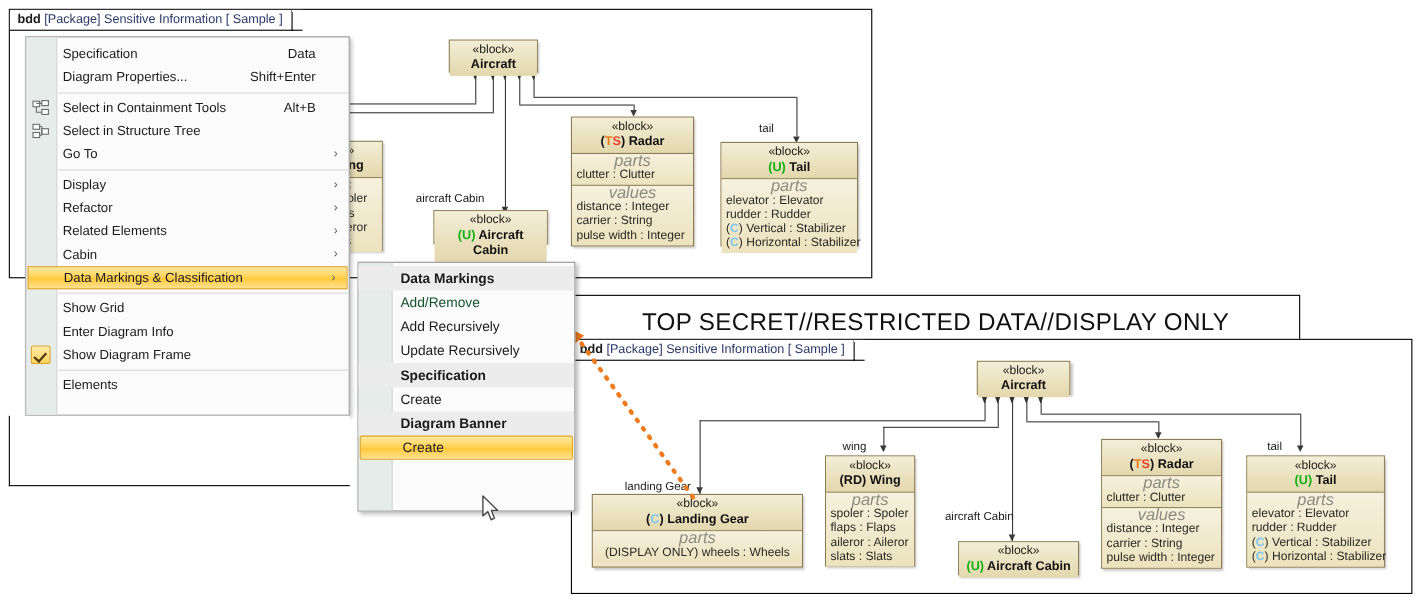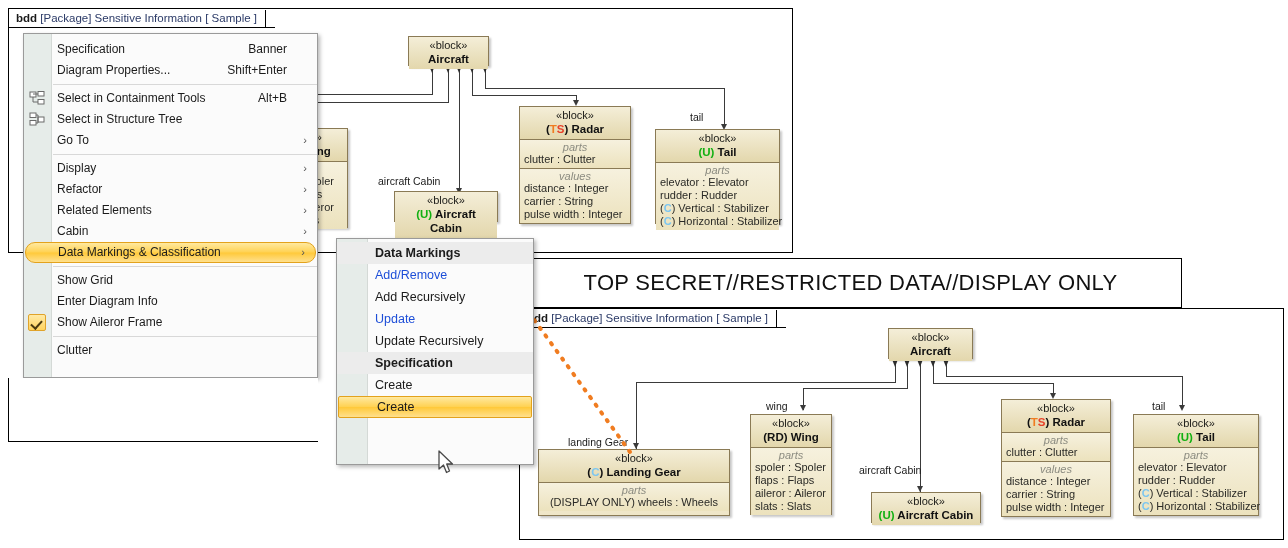--- a/index.html
+++ b/index.html
@@ -23,21 +23,21 @@
   .blk-head{box-sizing:border-box;padding:2px 5px 3px;text-align:center;
             background:linear-gradient(to bottom,#f4eed8 0%,#e3d7ac 100%);
             border-bottom:1px solid #8a7a55;}
   .blk-head.nobot{border-bottom:none;}
   .stereo{font-size:11px;line-height:13px;color:#20201c;}
   .bname{font-size:11.5px;line-height:14px;font-weight:bold;color:#111;}
   .compart{box-sizing:border-box;padding:1px 4px 2px 4px;
            background:linear-gradient(to bottom,#f6f1de 0%,#ece2bd 100%);
            border-bottom:1px solid #8a7a55;}
   .compart.last{border-bottom:none;}
-  .cap{display:block;text-align:center;font-size:11px;line-height:12px;
+  .cap{display:block;text-align:center;font-size:15px;line-height:12px;
        font-style:italic;color:#8b8b80;}
   .prop{font-size:11px;line-height:13px;color:#2a2a26;white-space:nowrap;}
   .mk-u{color:#12b012;font-weight:bold;}
   .mk-c{color:#7cc6f0;font-weight:bold;}
   .mk-t{color:#f07c20;font-weight:bold;}
   .mk-s{color:#e8432a;font-weight:bold;}
   .mk-rd{color:#111;font-weight:bold;}
 
   .edge{position:absolute;background:#3a3a3a;}
   .edge.h{height:1px;}
@@ -57,37 +57,37 @@
   
   .menu{position:absolute;background:#fbfbfb;border:1px solid #9a9a9a;box-sizing:border-box;
         box-shadow:2px 2px 4px rgba(0,0,0,.28);}
   .menu .gutter{position:absolute;left:0;top:0;bottom:0;width:27px;
                 background:#e6ece9;border-right:1px solid #d4d9d6;}
   .mi{position:relative;height:21px;line-height:21px;padding-left:33px;padding-right:12px;
       font-size:12px;color:#1b1b1b;white-space:nowrap;z-index:2;}
   .mi .sc{position:absolute;right:30px;top:0;font-size:12px;color:#1b1b1b;}
   .mi .chev{position:absolute;right:10px;top:0;font-size:11px;color:#555;}
   .mi.sel{background:linear-gradient(to bottom,#ffe9a0 0%,#ffd254 48%,#ffc93a 52%,#ffe08e 100%);
-          border:1px solid #e3a21c;border-radius:10px;margin:0 1px;height:19px;line-height:19px;padding-left:32px;}
+          border:1px solid #e3a21c;border-radius:0;margin:0 1px;height:19px;line-height:19px;padding-left:32px;}
   .msep{height:1px;margin:3px 0 3px 29px;background:#d8d8d8;z-index:2;position:relative;}
   .mi .ic{position:absolute;left:5px;top:3px;width:16px;height:15px;}
   .chk{position:absolute;left:4px;top:2px;width:18px;height:17px;box-sizing:border-box;
        background:linear-gradient(to bottom,#ffeaa6,#ffd35e);border:1px solid #e0a32a;border-radius:2px;}
   .chk::after{content:"";position:absolute;left:4px;top:3px;width:5px;height:9px;
               border:solid #4a3a10;border-width:0 2px 2px 0;transform:rotate(42deg);}
 
   
   .submenu{position:absolute;background:#fbfbfb;border:1px solid #9a9a9a;box-sizing:border-box;
            box-shadow:2px 2px 4px rgba(0,0,0,.28);}
   .submenu .gutter{position:absolute;left:0;top:0;bottom:0;width:30px;
                    background:#e6ece9;border-right:1px solid #d4d9d6;}
   .si{position:relative;height:22px;line-height:22px;padding-left:38px;font-size:12.5px;
       color:#1b1b1b;white-space:nowrap;z-index:2;}
   .si.hdr{font-weight:bold;background:#ececec;}
-  .si.dis{color:#1d4ed8;}
+  .si.dis{color:#14532d;}
   .si.sel{background:linear-gradient(to bottom,#ffe9a0 0%,#ffd254 48%,#ffc93a 52%,#ffe08e 100%);
           border:1px solid #e3a21c;border-radius:2px;margin:0 1px;height:20px;line-height:20px;}
 
   
   .dotline{position:absolute;pointer-events:none;}
   .cursor{position:absolute;width:20px;height:28px;}
 </style>
 </head>
 <body>
 
@@ -184,21 +184,21 @@
   </div>
   <div class="compart last">
     <span class="cap">parts</span>
     <div class="prop">elevator : Elevator</div>
     <div class="prop">rudder : Rudder</div>
     <div class="prop">(<span class="mk-c">C</span>) Vertical : Stabilizer</div>
     <div class="prop">(<span class="mk-c">C</span>) Horizontal : Stabilizer</div>
   </div>
 </div>
 
-<div class="banner" style="left:519px;top:258px;width:663px;height:50px;">
+<div class="banner" style="left:519px;top:268px;width:663px;height:50px;">
   <span>TOP SECRET//RESTRICTED DATA//DISPLAY ONLY</span>
 </div>
 
 <div class="frame" style="left:519px;top:308px;width:765px;height:232px;">
   <div class="frame-tab">
     <span class="b">bdd</span>
     <span class="blu">[Package] Sensitive Information [ Sample ]</span>
   </div>
 </div>
 
@@ -320,21 +320,21 @@
   <line x1="125" y1="162" x2="22" y2="20" stroke="#f07c20" stroke-width="4" stroke-linecap="round" stroke-dasharray="1.5 8"></line>
   <polygon points="4,4 26,15 14,26" fill="#f07c20"></polygon>
 </svg>
 
 <div class="menu" style="left:23px;top:33px;width:295px;height:345px;">
   <div class="gutter"></div>
 
   <div style="position:relative;padding-top:5px;">
     <div class="mi">
       <span>Specification</span>
-      <span class="sc">Banner</span>
+      <span class="sc">Data</span>
     </div>
     <div class="mi">
       <span>Diagram Properties...</span>
       <span class="sc">Shift+Enter</span>
     </div>
     <div class="msep"></div>
 
     <div class="mi">
       <span class="ic">
         <svg width="16" height="15" viewBox="0 0 16 15">
@@ -387,50 +387,50 @@
     <div class="msep"></div>
 
     <div class="mi">
       <span>Show Grid</span>
     </div>
     <div class="mi">
       <span>Enter Diagram Info</span>
     </div>
     <div class="mi">
       <span class="chk"></span>
-      <span>Show Aileror Frame</span>
+      <span>Show Diagram Frame</span>
     </div>
     <div class="msep"></div>
 
     <div class="mi">
-      <span>Clutter</span>
+      <span>Elements</span>
     </div>
   </div>
 </div>
 
 <div style="position:absolute;left:8px;top:378px;width:310px;height:64px;background:#fff;
             border-left:1.5px solid #000;border-bottom:1.5px solid #000;box-sizing:border-box;"></div>
 
-<div class="submenu" style="left:336px;top:238px;width:198px;height:227px;">
+<div class="submenu" style="left:325px;top:238px;width:198px;height:227px;">
   <div class="gutter"></div>
   <div style="position:relative;padding-top:3px;">
     <div class="si hdr">
       <span>Data Markings</span></div>
     <div class="si dis">
       <span>Add/Remove</span></div>
     <div class="si">
       <span>Add Recursively</span></div>
-    <div class="si dis">
-      <span>Update</span></div>
     <div class="si">
       <span>Update Recursively</span></div>
     <div class="si hdr">
       <span>Specification</span></div>
     <div class="si">
       <span>Create</span></div>
+    <div class="si hdr">
+      <span>Diagram Banner</span></div>
     <div class="si sel">
       <span>Create</span></div>
   </div>
 </div>
 
 <svg class="cursor" style="left:437px;top:450px;" width="20" height="28" viewBox="0 0 20 28">
   <path d="M2 1 L2 19 L6.5 15 L9.5 22.5 L12.5 21 L9.7 14 L15.5 14 Z" fill="#ffffff" stroke="#4a4a4a" stroke-width="1.3" stroke-linejoin="round"></path>
 </svg>
 
 </body></html>

